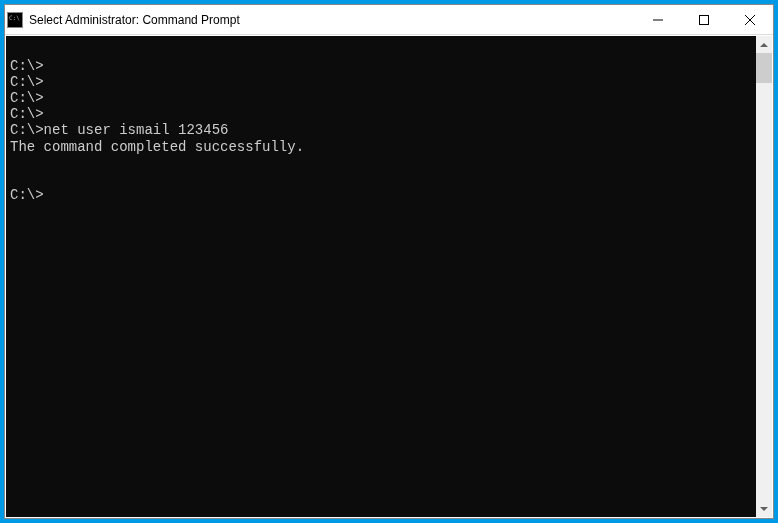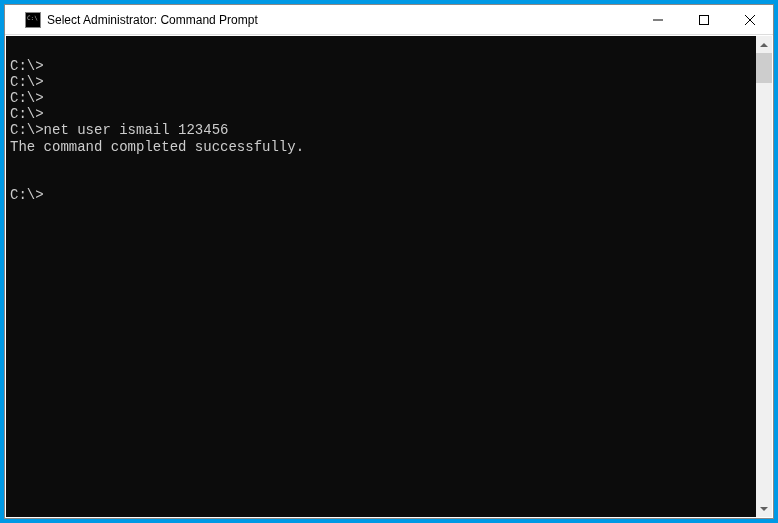--- a/index.html
+++ b/index.html
@@ -21,21 +21,21 @@
       background: #ffffff;
       border: 1px solid #888;
       display: flex;
       flex-direction: column;
     }
     .titlebar {
       height: 30px;
       background: #ffffff;
       display: flex;
       align-items: center;
-      padding-left: 20px;
+      padding-left: 2px;
       border-bottom: 1px solid #ddd;
     }
     .titlebar-icon {
       width: 16px;
       height: 16px;
       background: #000000;
       border: 1px solid #888;
       margin-right: 6px;
       display: flex;
       align-items: center;

